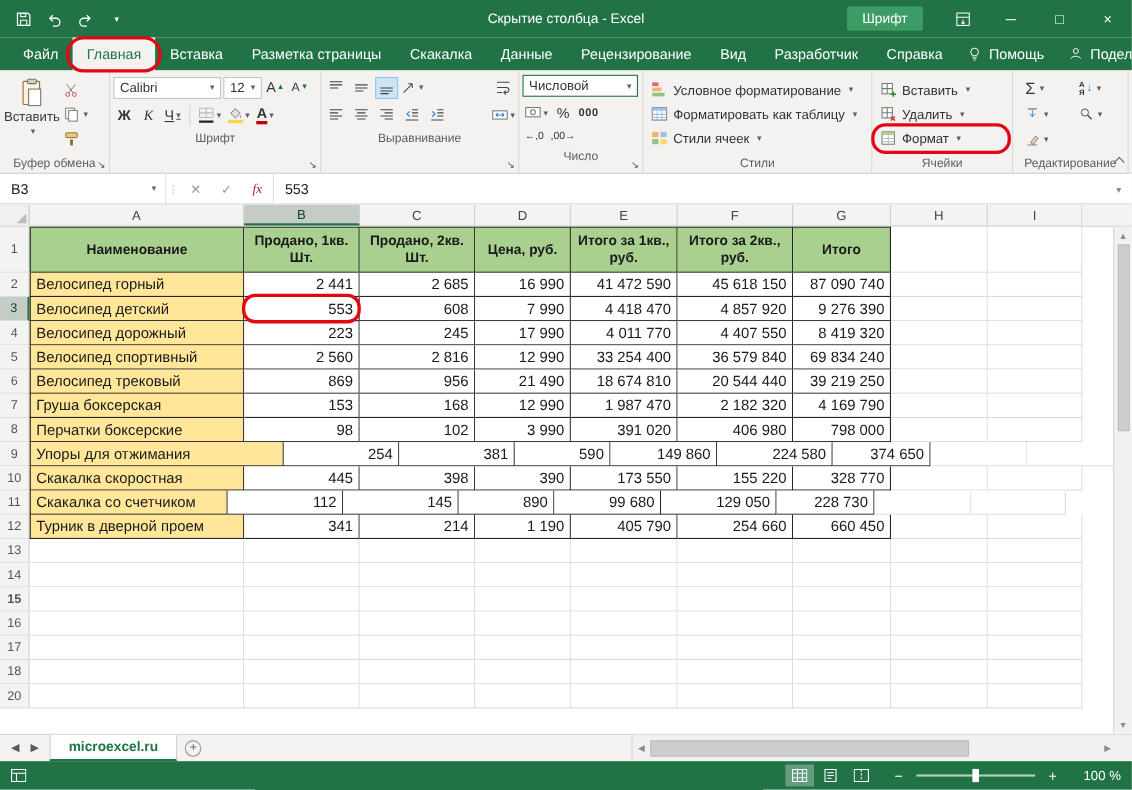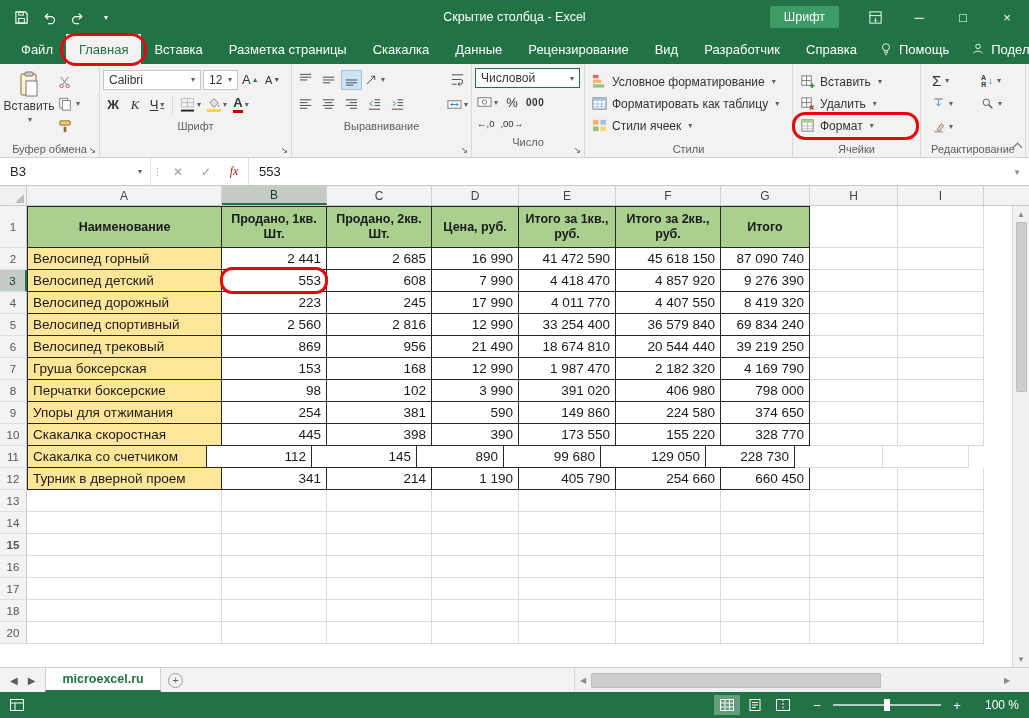--- a/index.html
+++ b/index.html
@@ -646,21 +646,21 @@
           <div class="cell num" style="width: 105px;">102</div>
           <div class="cell num" style="width: 87px;">3 990</div>
           <div class="cell num" style="width: 97px;">391 020</div>
           <div class="cell num" style="width: 105px;">406 980</div>
           <div class="cell num" style="width: 89px;">798 000</div>
           <div class="cell" style="width: 88px;"></div>
           <div class="cell" style="width: 86px;"></div>
         </div>
         <div class="grow" style="height: 22px;">
           <div class="rownum">9</div>
-          <div class="cell name bl" style="width: 195px;">Упоры для отжимания</div>
+          <div class="cell name bl" style="width: 231px;">Упоры для отжимания</div>
           <div class="cell num" style="width: 105px;">254</div>
           <div class="cell num" style="width: 105px;">381</div>
           <div class="cell num" style="width: 87px;">590</div>
           <div class="cell num" style="width: 97px;">149 860</div>
           <div class="cell num" style="width: 105px;">224 580</div>
           <div class="cell num" style="width: 89px;">374 650</div>
           <div class="cell" style="width: 88px;"></div>
           <div class="cell" style="width: 86px;"></div>
         </div>
         <div class="grow" style="height: 22px;">

